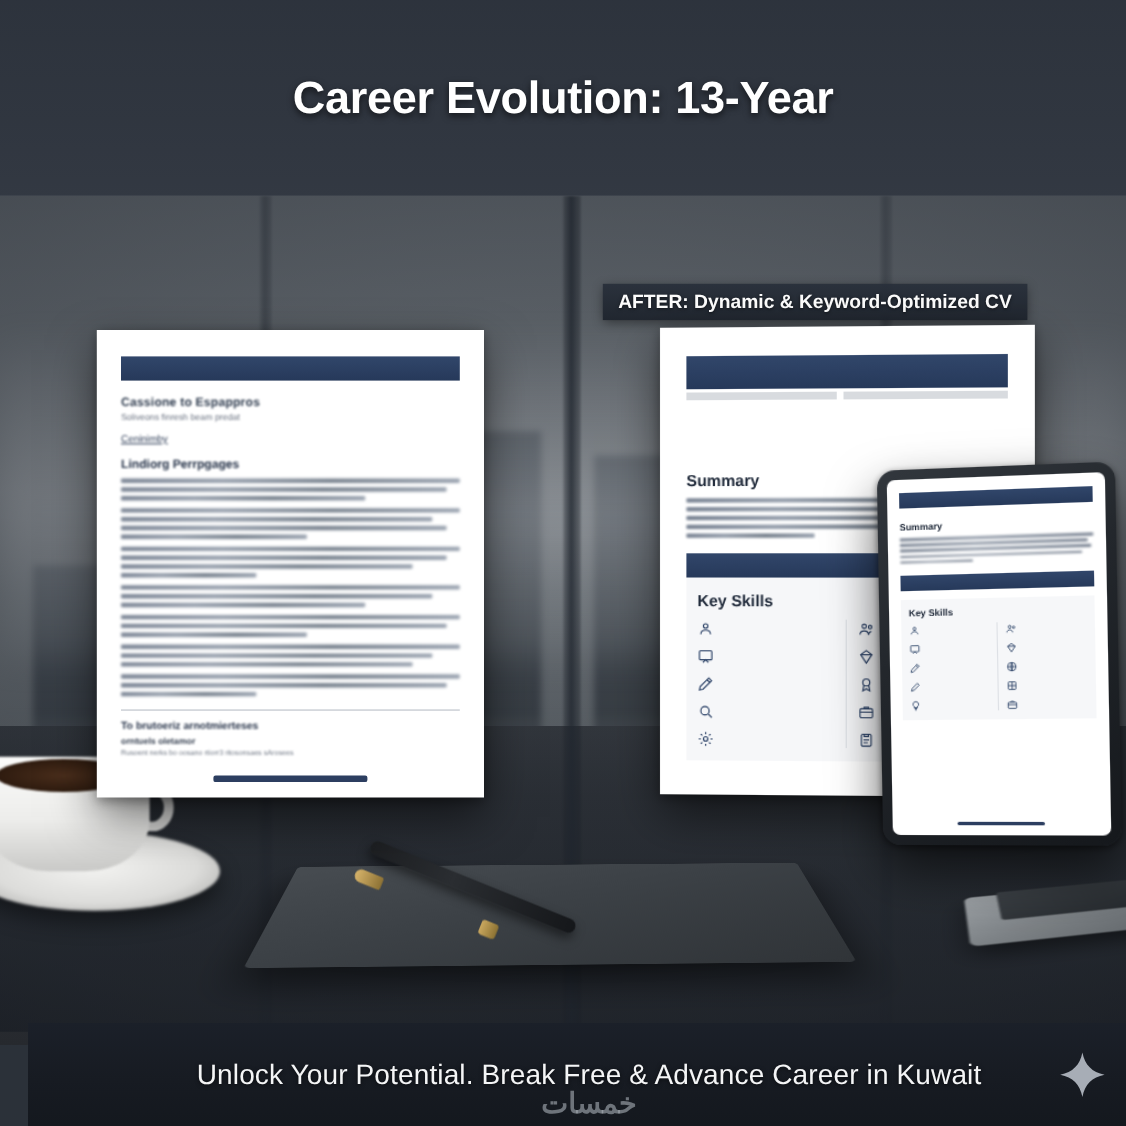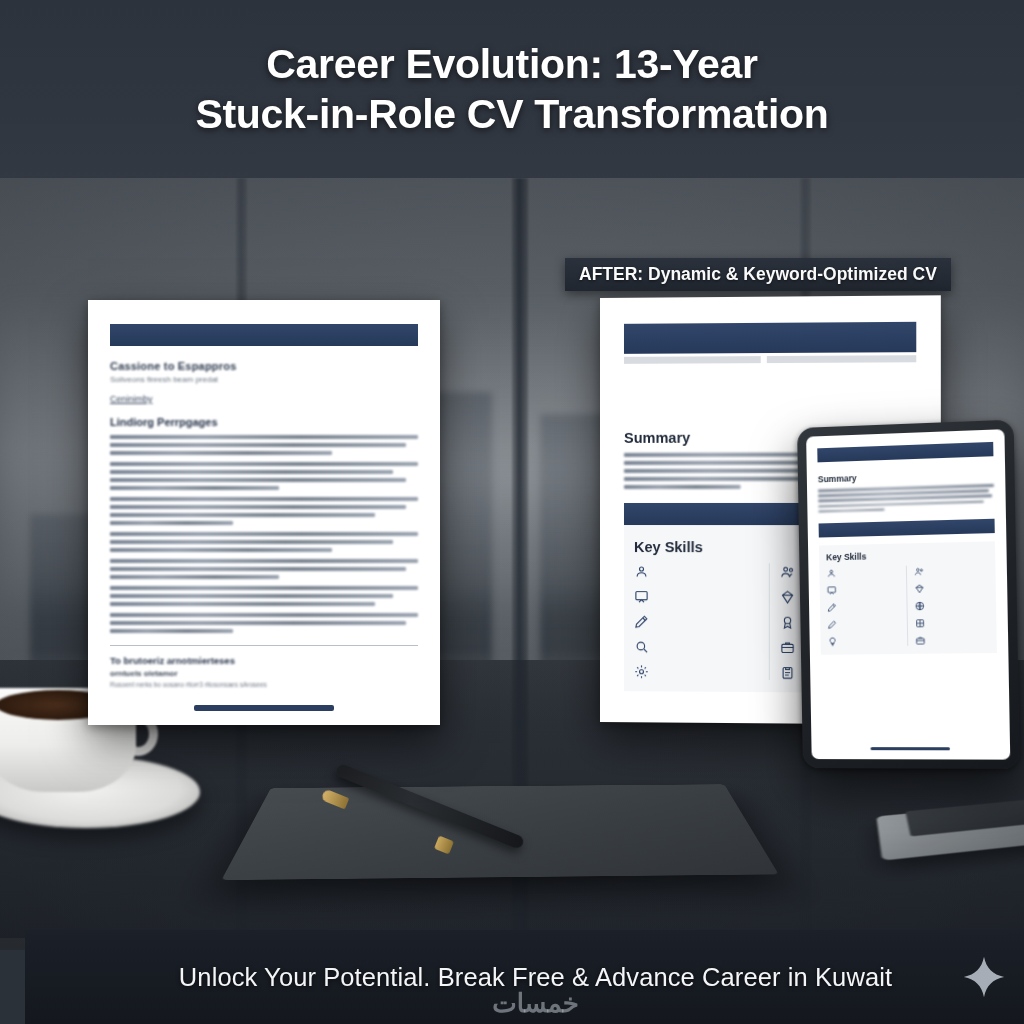--- a/index.html
+++ b/index.html
@@ -149,21 +149,21 @@
   .panel-label {
     position:absolute; height:33px; display:flex; align-items:center;
     padding:0 14px;
     background:linear-gradient(180deg,rgba(40,47,58,.94),rgba(30,36,45,.96));
     color:#fdfdfd; font-size:17.5px; font-weight:bold;
     text-shadow:0 1px 3px rgba(0,0,0,.6);
     box-shadow:0 3px 10px rgba(0,0,0,.45);
     white-space:nowrap;
   }
   #label-before { left:100px; top:258px; }
-  #label-after  { left:565px; top:258px; }
+  #label-after  { left:548px; top:258px; }
 
   
   .doc {
     position:absolute; background:#ffffff;
     box-shadow:0 18px 40px rgba(0,0,0,.55), 0 3px 10px rgba(0,0,0,.35);
     overflow:hidden;
   }
   #doc-before { left:88px; top:300px; width:352px; height:425px; }
   #doc-after  { left:600px; top:298px; width:337px; height:424px;
                 transform:perspective(1400px) rotateY(-3deg); transform-origin:left center; }
@@ -306,21 +306,20 @@
   <div class="pen"></div>
   <div class="pen-tip"></div>
   <div class="pen-band"></div>
 
   <div class="laptop"></div>
   <div class="laptop-screen"></div>
 
   <div class="header-band">
     <div class="header-title">
       <span class="ln">Career Evolution: 13-Year</span>
-      <span class="ln">Stuck-in-Role CV Transformation</span>
     </div>
   </div>
 
   <div class="panel-label" id="label-after">AFTER: Dynamic &amp; Keyword-Optimized CV</div>
 
   <div class="doc" id="doc-before">
     <div class="doc-inner">
       <div class="hdr-bar"></div>
 
       <div class="doc-h1">Cassione to Espappros</div>

